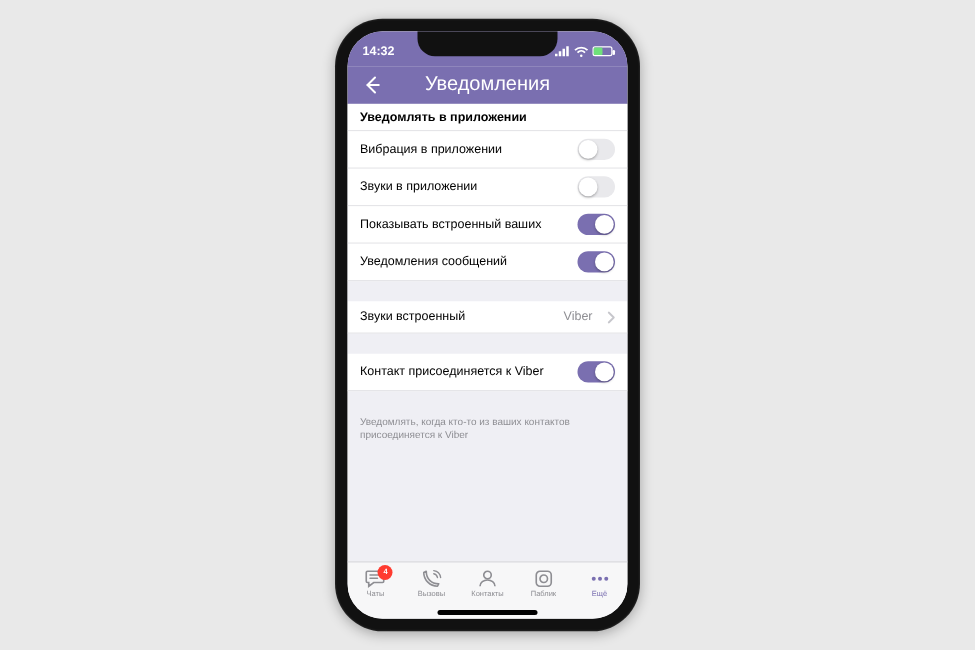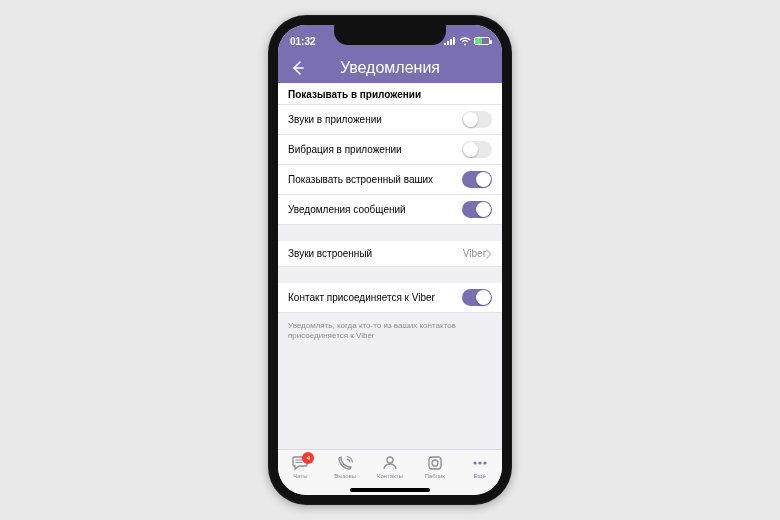--- a/index.html
+++ b/index.html
@@ -71,23 +71,23 @@
     border-bottom: 1px solid #e5e5e8;
   }
   .row {
     background:#fff;
     display:flex; align-items:center; justify-content:space-between;
     padding: 6px 10px;
     border-bottom: 1px solid #e5e5e8;
     min-height: 26px;
   }
   .row-label { font-size: 10px; color:#000; }
-  .row-value { font-size: 10px; color:#8e8e93; display:flex; align-items:center; gap:0;justify-content:space-between; }
+  .row-value { font-size: 10px; color:#8e8e93; display:flex; align-items:center; gap:12px;justify-content:space-between; }
   .gap { height: 16px; background:#efeff4; }
-  .footer-note { font-size: 8px; color:#8e8e93; padding: 8px 10px 0; line-height:1.3; }
+  .footer-note { font-size: 8px; color:#8e8e93; padding: 20px 10px 0; line-height:1.3; }
 
   .toggle {
     width: 30px; height: 17px; border-radius: 10px;
     position: relative; flex-shrink:0;
   }
   .toggle .knob {
     position:absolute; top:1px; width:15px; height:15px; border-radius:50%;
     background:#fff; box-shadow:0 1px 2px rgba(0,0,0,0.3);
   }
   .toggle.off { background:#e9e9ec; }
@@ -124,21 +124,21 @@
   svg { display:block; }
 </style>
 </head>
 <body>
 
 <div class="phone">
   <div class="screen">
     <div class="notch"></div>
 
     <div class="statusbar">
-      <span>01:32</span>
+      <span>14:32</span>
       <span class="sb-right">
         <span class="sb-signal">
             <i></i>
             <i></i>
             <i></i>
             <i></i>
           </span>
         <span>
           <svg width="12" height="9" viewBox="0 0 12 9">
               <path d="M6 8.5a1 1 0 100-2 1 1 0 000 2zM2.5 4.5a5 5 0 017 0l-1 1a3.6 3.6 0 00-5 0zM.5 2.5a8 8 0 0111 0l-1 1a6.6 6.6 0 00-9 0z" fill="#fff"></path>
@@ -154,30 +154,30 @@
       <span class="back-btn">
         <svg width="16" height="16" viewBox="0 0 16 16">
             <path d="M10 2L4 8l6 6" stroke="#fff" stroke-width="1.6" fill="none" stroke-linecap="round" stroke-linejoin="round"></path>
             <path d="M4 8h9" stroke="#fff" stroke-width="1.6" stroke-linecap="round"></path>
           </svg>
       </span>
       <span>Уведомления</span>
     </div>
 
     <div class="content">
-      <div class="section-header">Показывать в приложении</div>
-
+      <div class="section-header">Уведомлять в приложении</div>
+
+      <div class="row">
+        <span class="row-label">Вибрация в приложении</span>
+        <span class="toggle off">
+            <span class="knob"></span>
+          </span>
+      </div>
       <div class="row">
         <span class="row-label">Звуки в приложении</span>
-        <span class="toggle off">
-            <span class="knob"></span>
-          </span>
-      </div>
-      <div class="row">
-        <span class="row-label">Вибрация в приложении</span>
         <span class="toggle off">
             <span class="knob"></span>
           </span>
       </div>
       <div class="row">
         <span class="row-label">Показывать встроенный ваших</span>
         <span class="toggle on">
             <span class="knob"></span>
           </span>
       </div>

